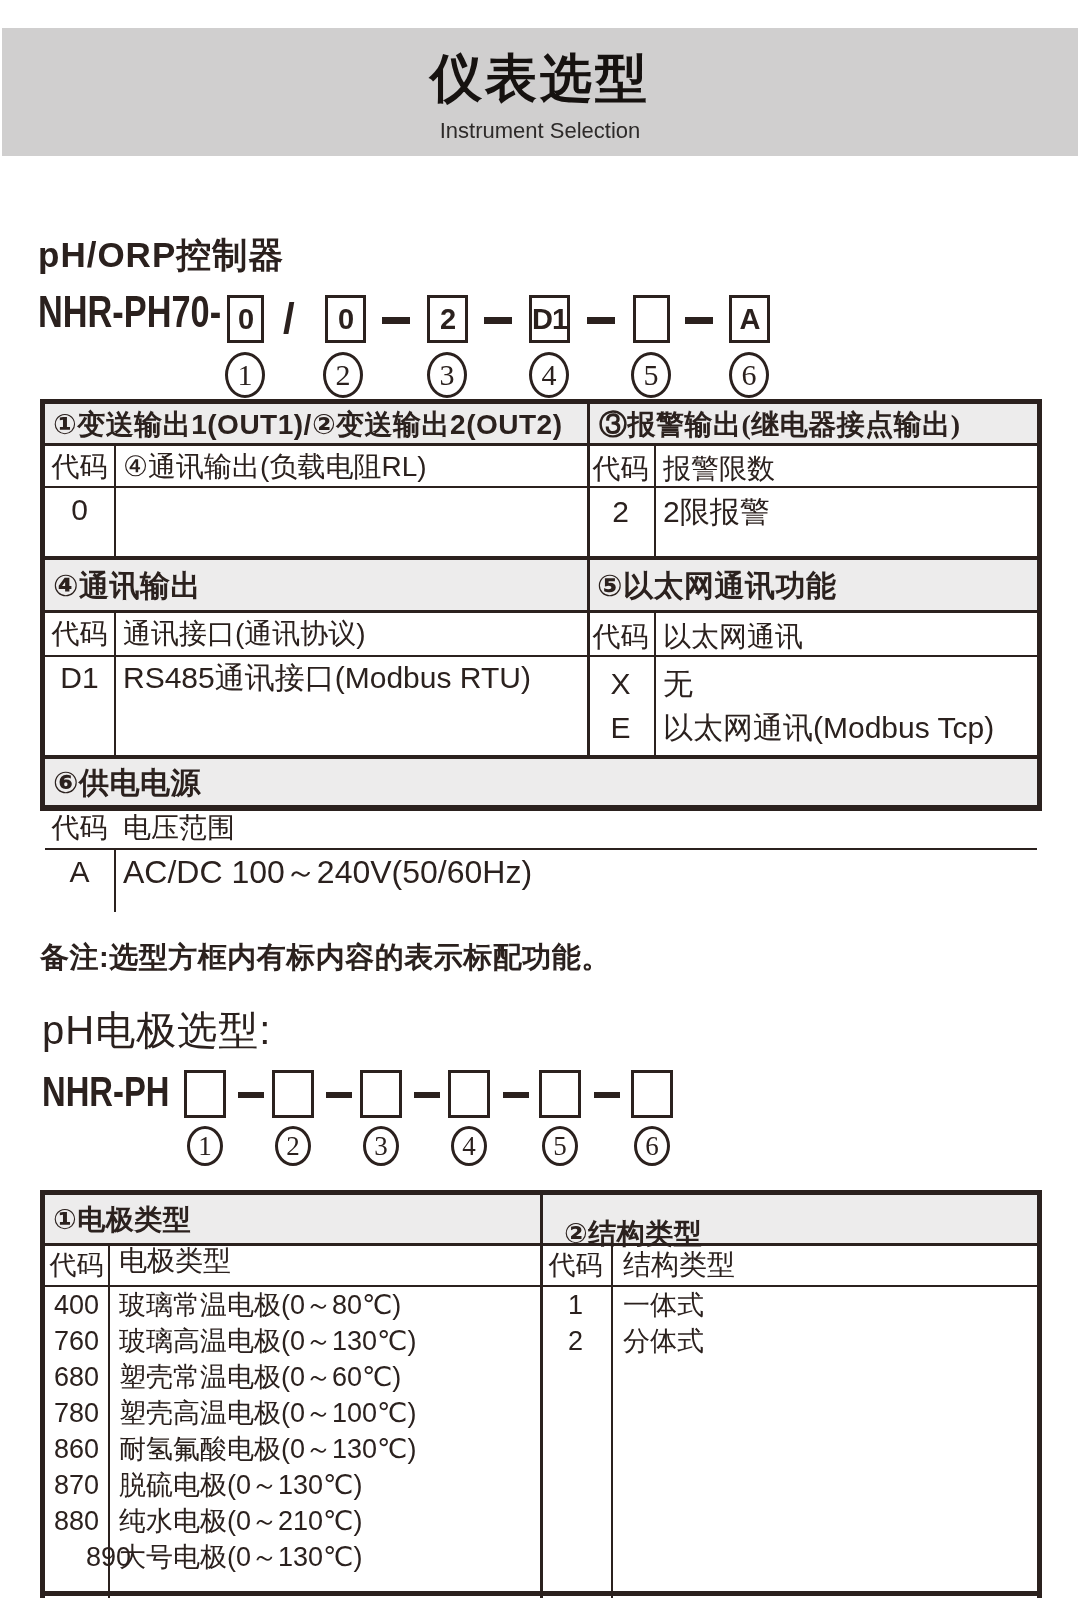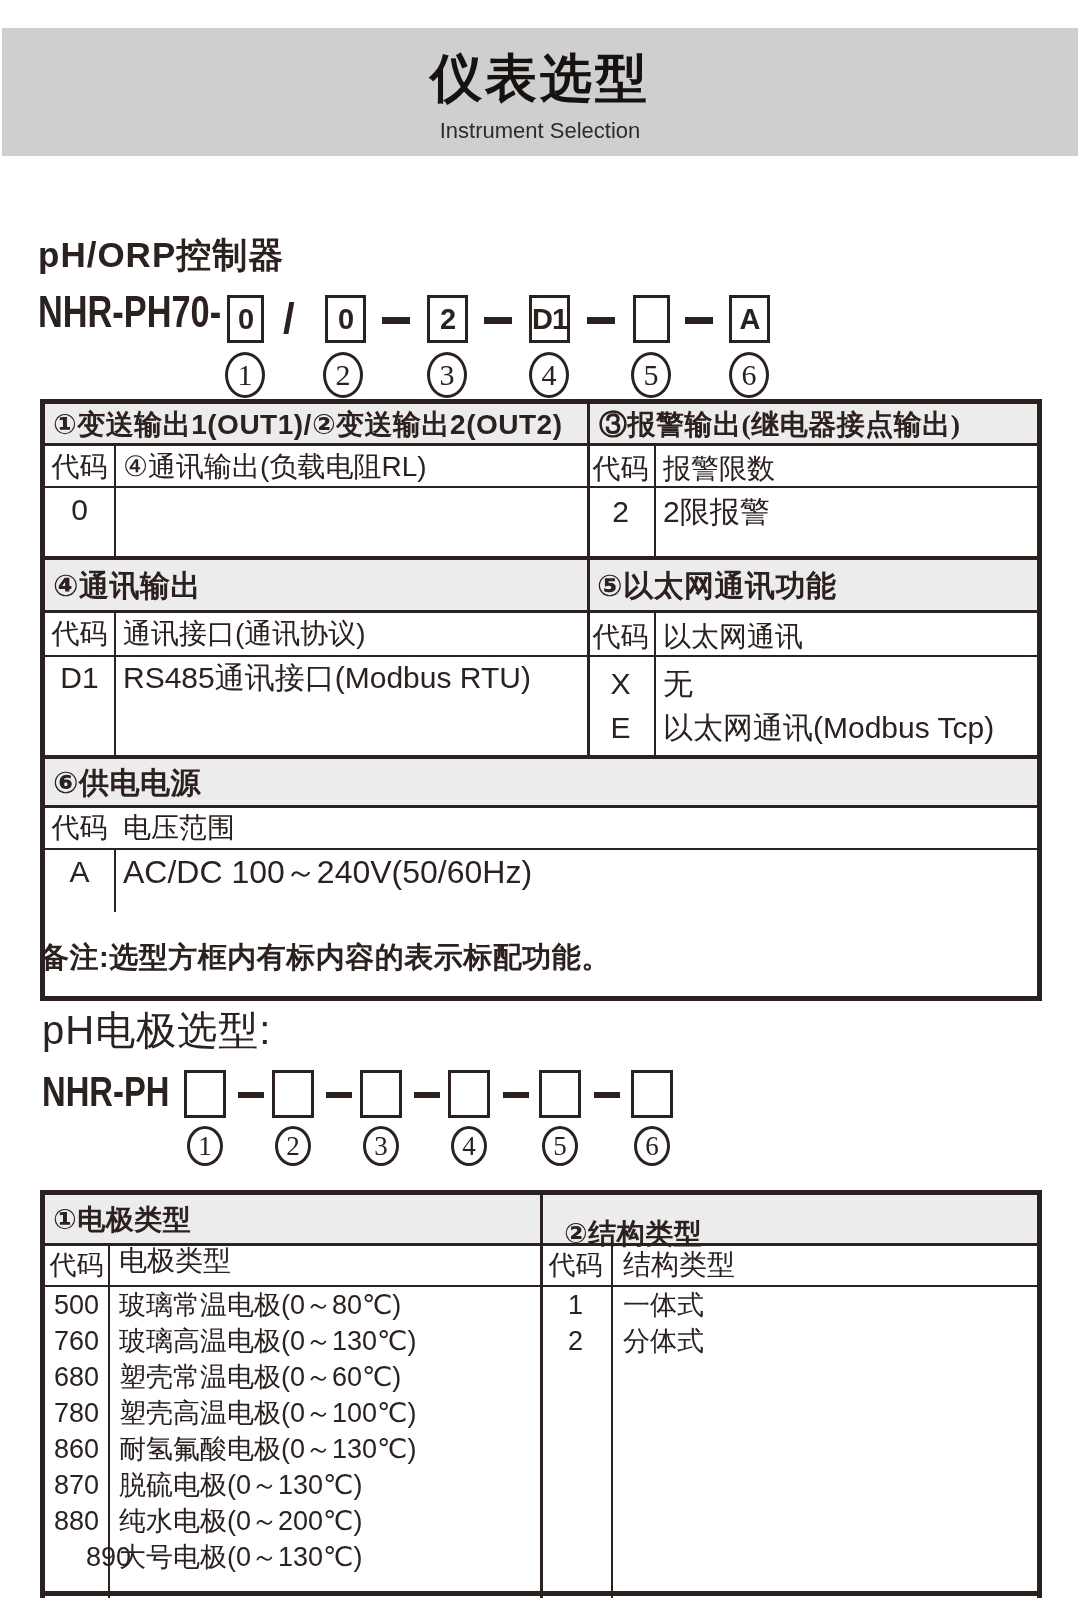--- a/index.html
+++ b/index.html
@@ -73,21 +73,21 @@
   <div class="abs mdash" style="left:685px;top:317px;width:28px;"></div>
   <div class="abs mbox" style="left:729px;top:295px;width:41px;">A</div>
 
   <div class="abs mcircle c1" style="left:225px;top:352px;">1</div>
   <div class="abs mcircle c1" style="left:323px;top:352px;">2</div>
   <div class="abs mcircle c1" style="left:427px;top:352px;">3</div>
   <div class="abs mcircle c1" style="left:529px;top:352px;">4</div>
   <div class="abs mcircle c1" style="left:631px;top:352px;">5</div>
   <div class="abs mcircle c1" style="left:729px;top:352px;">6</div>
 
-  <div class="abs tbl" style="left:40px;top:399px;width:1002px;height:602px;">
+  <div class="abs tbl" style="left:40px;top:399px;width:1002px;height:412px;">
 
     <div class="band" style="top:0;width:992px;height:39px;"></div>
     <div class="band" style="top:156px;width:992px;height:50px;"></div>
     <div class="band" style="top:355px;width:992px;height:46px;"></div>
 
     <div class="hline" style="top:39px;width:992px;height:3px;"></div>
     <div class="hline" style="top:82px;width:992px;height:2px;"></div>
     <div class="hline" style="top:152px;width:992px;height:4px;"></div>
     <div class="hline" style="top:206px;width:992px;height:3px;"></div>
     <div class="hline" style="top:251px;width:992px;height:2px;"></div>
@@ -168,34 +168,34 @@
     <div class="vline" style="left:566px;top:48px;width:2px;height:355px;"></div>
 
     <div class="cell sec-hdr" style="left:8px;top:5px;line-height:40px;">①电极类型</div>
     <div class="cell sec-hdr" style="left:507px;top:19px;line-height:40px;margin-left:12px;">②结构类型</div>
 
     <div class="cell t2 ctr" style="left:0;top:52px;width:63px;line-height:36px;">代码</div>
     <div class="cell t2" style="left:74px;top:48px;line-height:36px;font-size:28px;">电极类型</div>
     <div class="cell t2 ctr" style="left:495px;top:52px;width:71px;line-height:36px;">代码</div>
     <div class="cell t2" style="left:578px;top:52px;line-height:36px;font-size:28px;">结构类型</div>
 
-    <div class="cell t2 ctr" style="left:0;top:92px;width:63px;line-height:36px;">500</div>
+    <div class="cell t2 ctr" style="left:0;top:92px;width:63px;line-height:36px;">400</div>
     <div class="cell t2" style="left:74px;top:92px;line-height:36px;">玻璃常温电极(0～80℃)</div>
     <div class="cell t2 ctr" style="left:0;top:128px;width:63px;line-height:36px;">760</div>
     <div class="cell t2" style="left:74px;top:128px;line-height:36px;">玻璃高温电极(0～130℃)</div>
     <div class="cell t2 ctr" style="left:0;top:164px;width:63px;line-height:36px;">680</div>
     <div class="cell t2" style="left:74px;top:164px;line-height:36px;">塑壳常温电极(0～60℃)</div>
     <div class="cell t2 ctr" style="left:0;top:200px;width:63px;line-height:36px;">780</div>
     <div class="cell t2" style="left:74px;top:200px;line-height:36px;">塑壳高温电极(0～100℃)</div>
     <div class="cell t2 ctr" style="left:0;top:236px;width:63px;line-height:36px;">860</div>
     <div class="cell t2" style="left:74px;top:236px;line-height:36px;">耐氢氟酸电极(0～130℃)</div>
     <div class="cell t2 ctr" style="left:0;top:272px;width:63px;line-height:36px;">870</div>
     <div class="cell t2" style="left:74px;top:272px;line-height:36px;">脱硫电极(0～130℃)</div>
     <div class="cell t2 ctr" style="left:0;top:308px;width:63px;line-height:36px;">880</div>
-    <div class="cell t2" style="left:74px;top:308px;line-height:36px;">纯水电极(0～200℃)</div>
+    <div class="cell t2" style="left:74px;top:308px;line-height:36px;">纯水电极(0～210℃)</div>
     <div class="cell t2 ctr" style="left:0;top:344px;width:63px;line-height:36px;padding-left:32px;">890</div>
     <div class="cell t2" style="left:74px;top:344px;line-height:36px;">大号电极(0～130℃)</div>
 
     <div class="cell t2 ctr" style="left:495px;top:92px;width:71px;line-height:36px;">1</div>
     <div class="cell t2" style="left:578px;top:92px;line-height:36px;">一体式</div>
     <div class="cell t2 ctr" style="left:495px;top:128px;width:71px;line-height:36px;">2</div>
     <div class="cell t2" style="left:578px;top:128px;line-height:36px;">分体式</div>
   </div>
 
 </div>

